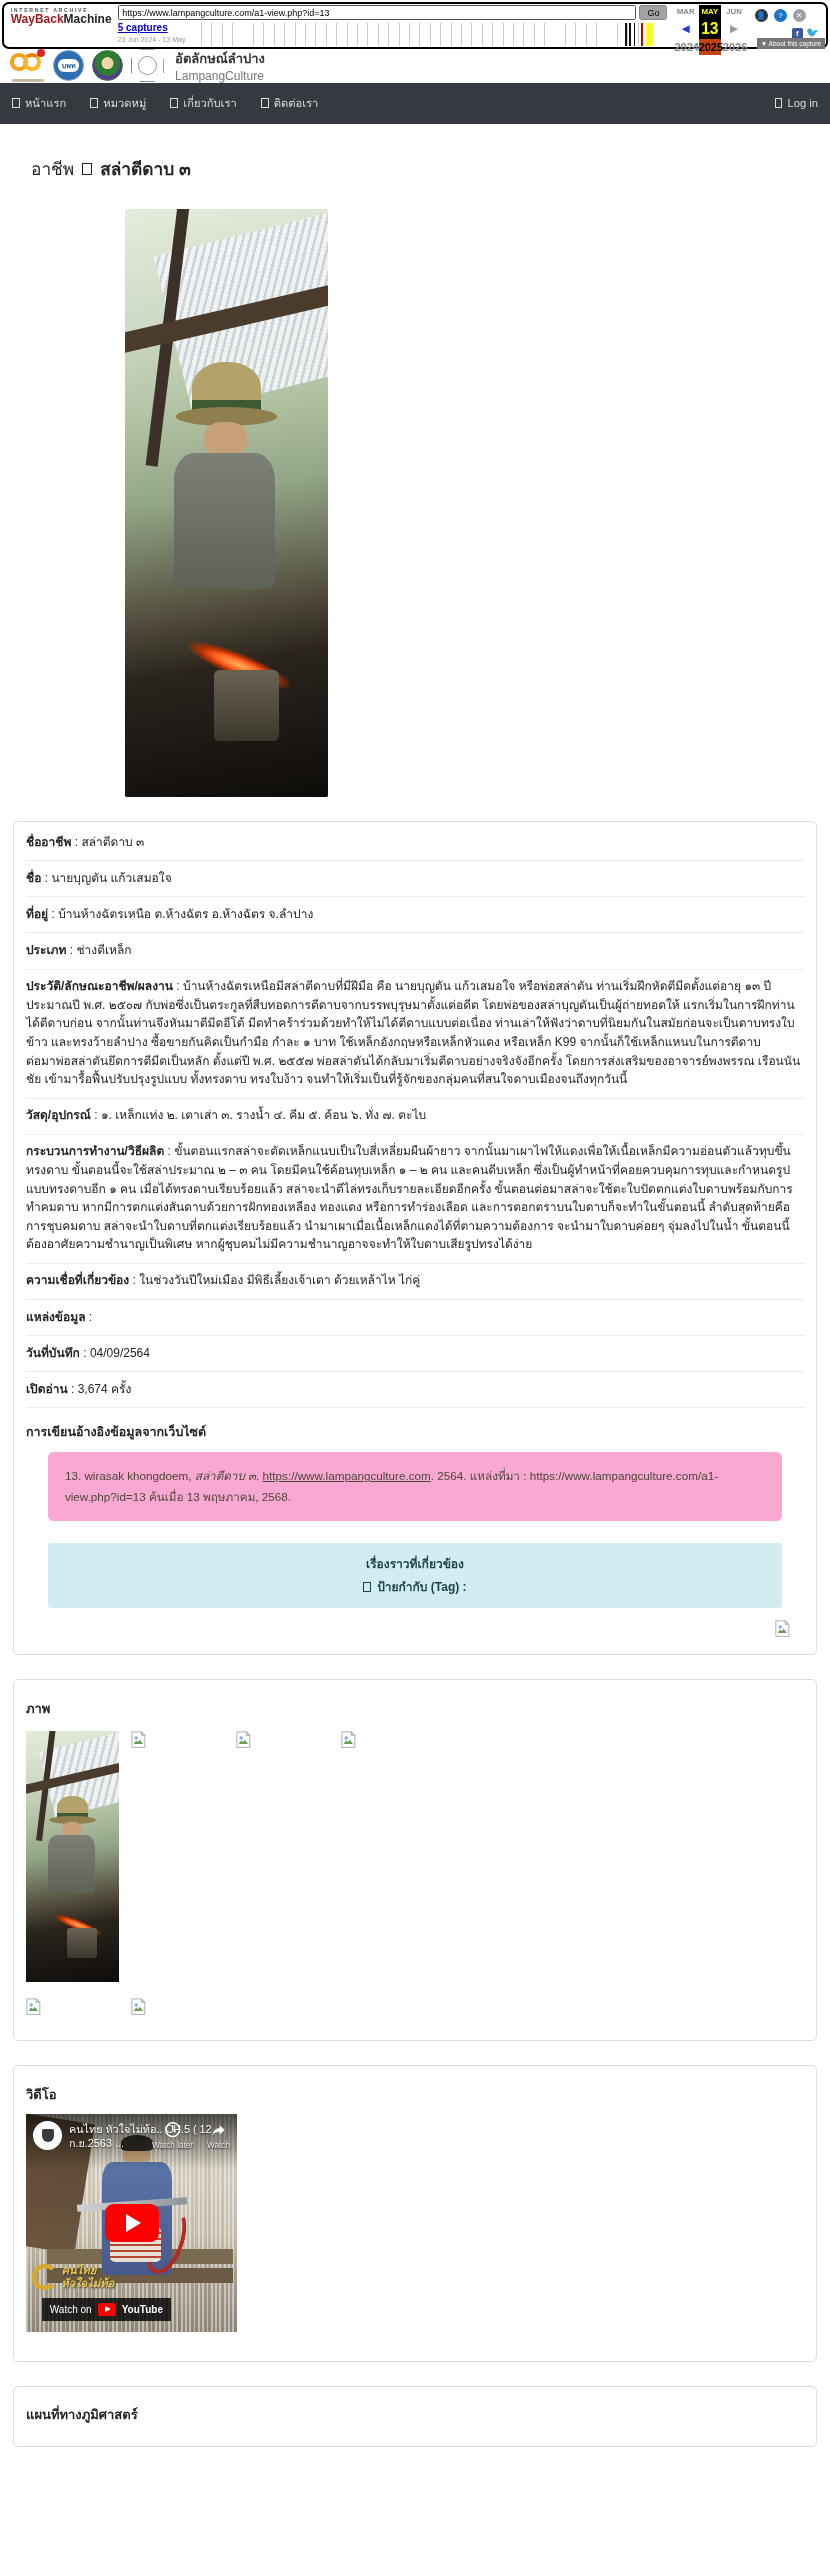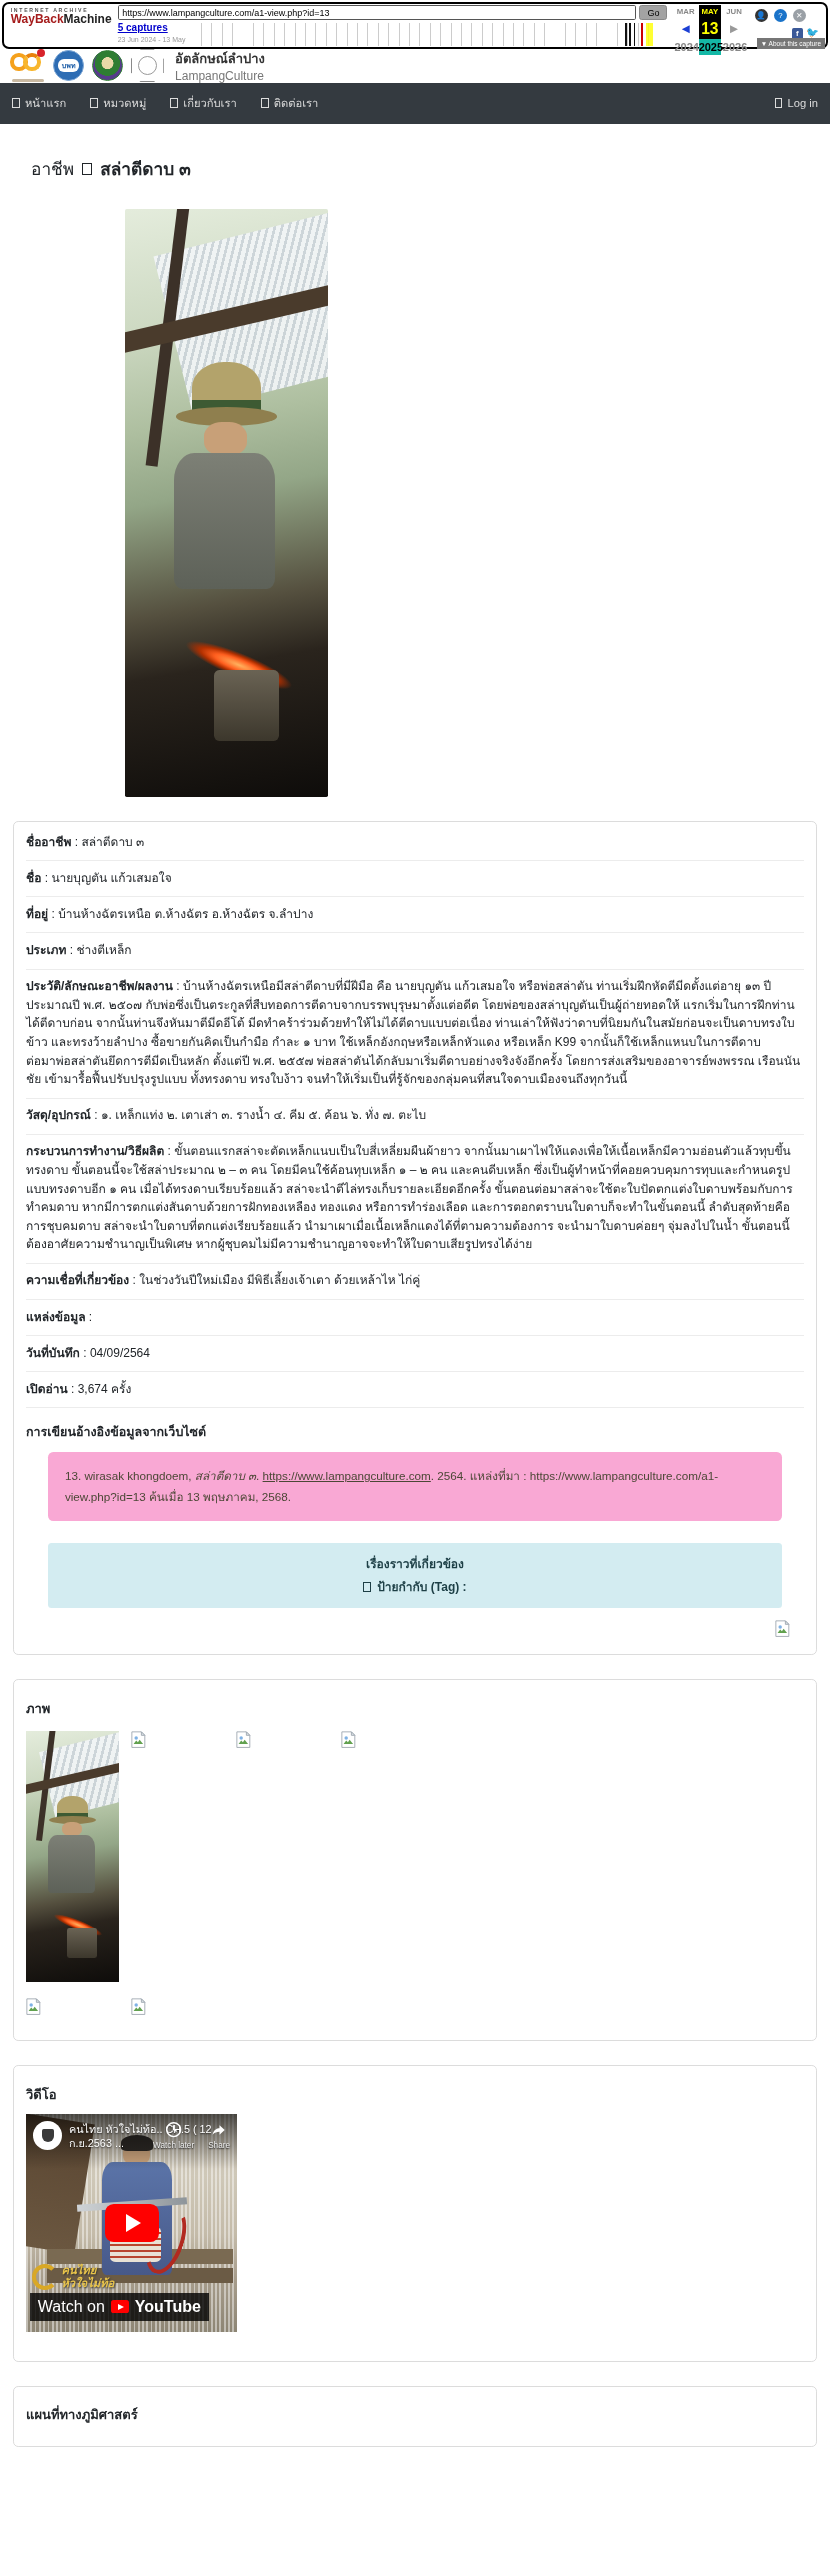--- a/index.html
+++ b/index.html
@@ -29,21 +29,21 @@
               background:repeating-linear-gradient(90deg,#111 0 1.7px,transparent 1.7px 4.3px); }
   .wb-spark-red { position:absolute; right:5.2%; top:0; width:1.7px; height:100%; background:#c00; }
   .wb-hl { position:absolute; right:3%; top:0; width:7.8px; height:100%; background:#ff0; opacity:.8; }
   .wb-nav { display:grid; grid-template-columns:22.5px 22.5px 22.5px; column-gap:1.7px; text-align:center; font-weight:bold; }
   .wb-m { font-size:7.8px; color:#888; padding:1.7px 0; }
   .wb-m.act { background:#000; color:#ff0; }
   .wb-day { font-size:15.6px; background:#000; color:#ff0; line-height:21.6px; }
   .arw { font-size:10.4px; line-height:21.6px; cursor:pointer; }
   .arw.l { color:#1b3fd4; } .arw.r { color:#999; }
   .wb-y { font-size:11px; color:#888; padding:1.7px 0; }
-  .wb-y.act { background:#14b8a6; color:#000; }
+  .wb-y.act { background:#c2410c; color:#000; }
   .wb-icons { width:67px; position:relative; padding-top:1.7px; }
   .ci { width:13px; height:13px; border-radius:50%; display:inline-flex; align-items:center;
         justify-content:center; font-size:7.8px; color:#fff; margin-left:2.6px; cursor:pointer; }
   .ci.u { background:#333; } .ci.q { background:#1a73c9; } .ci.x { background:#9aa0a6; }
   .soc { text-align:right; margin-top:2.6px; }
   .fb { width:11.2px; height:11.2px; background:#3b5998; color:#fff; font-size:7.8px; display:inline-flex;
         align-items:center; justify-content:center; border-radius:1.7px; font-weight:bold; cursor:pointer; }
   .tw { color:#1da1f2; font-size:10.4px; cursor:pointer; }
   .wb-about { position:absolute; right:-5.2px; bottom:-3.5px; background:#767676; color:#fff;
               font-size:6.5px; padding:1.7px 3.5px; white-space:nowrap; cursor:pointer; }
@@ -136,21 +136,21 @@
   .v-title { color:#fff; font-size:10.8px; line-height:1.25; padding-top:2.6px; text-shadow:0 0.9px 1.7px rgba(0,0,0,.7); }
   .v-actions { position:absolute; top:7.8px; right:7px; display:flex; gap:14px; }
   .v-act { text-align:center; color:#efefef; font-size:8.2px; cursor:pointer; text-shadow:0 0.9px 1.7px #000; }
   .play-btn { position:absolute; left:50%; top:50%; transform:translate(-50%,-50%);
               width:54px; height:38px; background:#f00; border-radius:8.7px;
               display:flex; align-items:center; justify-content:center; cursor:pointer; }
   .play-btn .tri { width:0; height:0; border-left:15.6px solid #fff; border-top:9.5px solid transparent; border-bottom:9.5px solid transparent; margin-left:3.5px; }
   .v-mark { position:absolute; left:6px; bottom:42px; display:flex; align-items:center; gap:3.5px; }
   .v-swirl { width:26px; height:26px; border:4.3px solid #d9a826; border-right-color:transparent; border-radius:50%; }
   .v-mark-text { color:#e8c34a; font-size:11.2px; font-weight:bold; font-style:italic; text-shadow:0.9px 0.9px 1.7px #333; width:61px; line-height:1.1; }
-  .watch-on { position:absolute; left:4px; bottom:10.4px; background:rgba(0,0,0,.8); color:#fff; font-size:16px;
+  .watch-on { position:absolute; left:16px; bottom:10.4px; background:rgba(0,0,0,.8); color:#fff; font-size:10px;
               padding:5.2px 7.8px; display:flex; gap:6px; align-items:center; cursor:pointer; }
   .yt-badge { background:#f00; width:18px; height:13px; border-radius:2.6px; position:relative; }
   .yt-badge::after { content:""; position:absolute; left:7px; top:3.5px; border-left:6px solid #fff;
                      border-top:3px solid transparent; border-bottom:3px solid transparent; }
   .yt-word { font-weight:bold; }
   .map-card { padding:17.3px 12px 21px; }
 </style>
 </head>
 <body>
 
@@ -379,21 +379,21 @@
           <svg width="17.3" height="17.3" viewBox="0 0 20 20">
               <circle cx="10" cy="10" r="8" fill="none" stroke="#fff" stroke-width="1.6"></circle>
               <path d="M10 5 v5 l3.5 2" fill="none" stroke="#fff" stroke-width="1.6"></path>
             </svg>
           <div>Watch later</div>
         </div>
         <div class="v-act">
           <svg width="17.3" height="17.3" viewBox="0 0 20 20">
               <path d="M3 16 c1-5.5 5-7.5 8-7.5 v-3.5 l6 5.5 -6 5.5 v-3.5 c-3 0 -6 .8 -8 3.5 z" fill="#fff"></path>
             </svg>
-          <div>Share</div>
+          <div>Watch</div>
         </div>
       </div>
       <div class="play-btn">
           <span class="tri"></span>
         </div>
       <div class="v-mark">
         <span class="v-swirl"></span>
         <span class="v-mark-text">คนไทย หัวใจไม่ท้อ</span>
       </div>
       <div class="watch-on">

